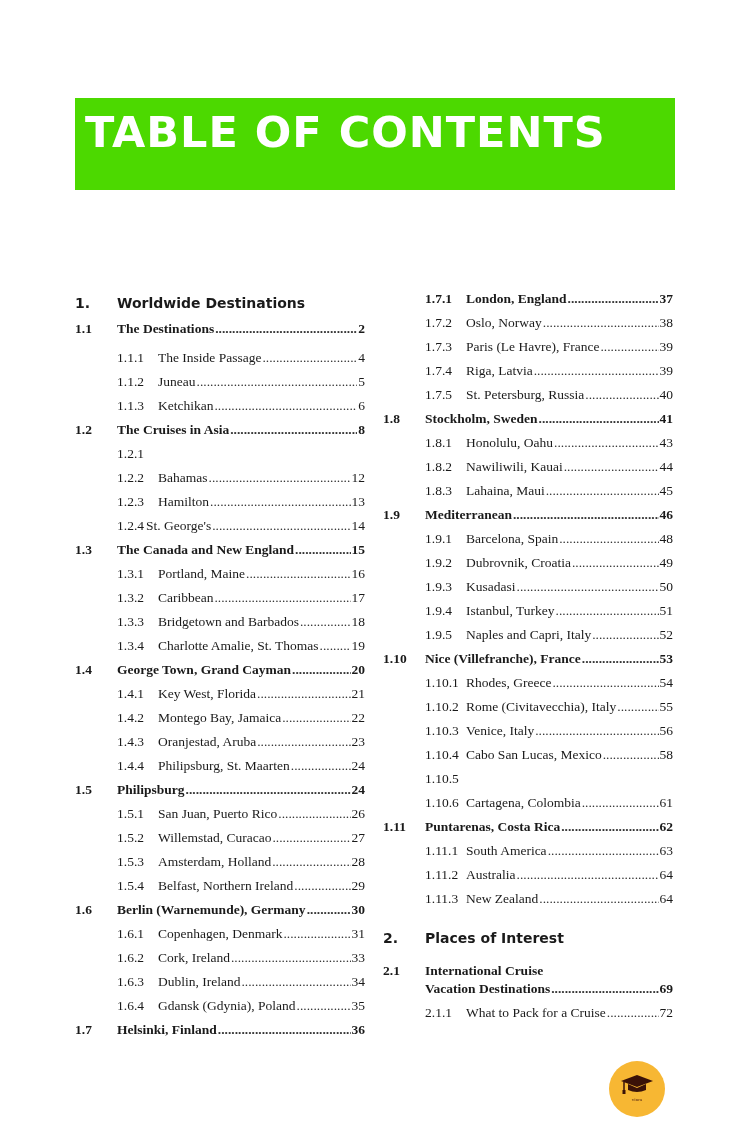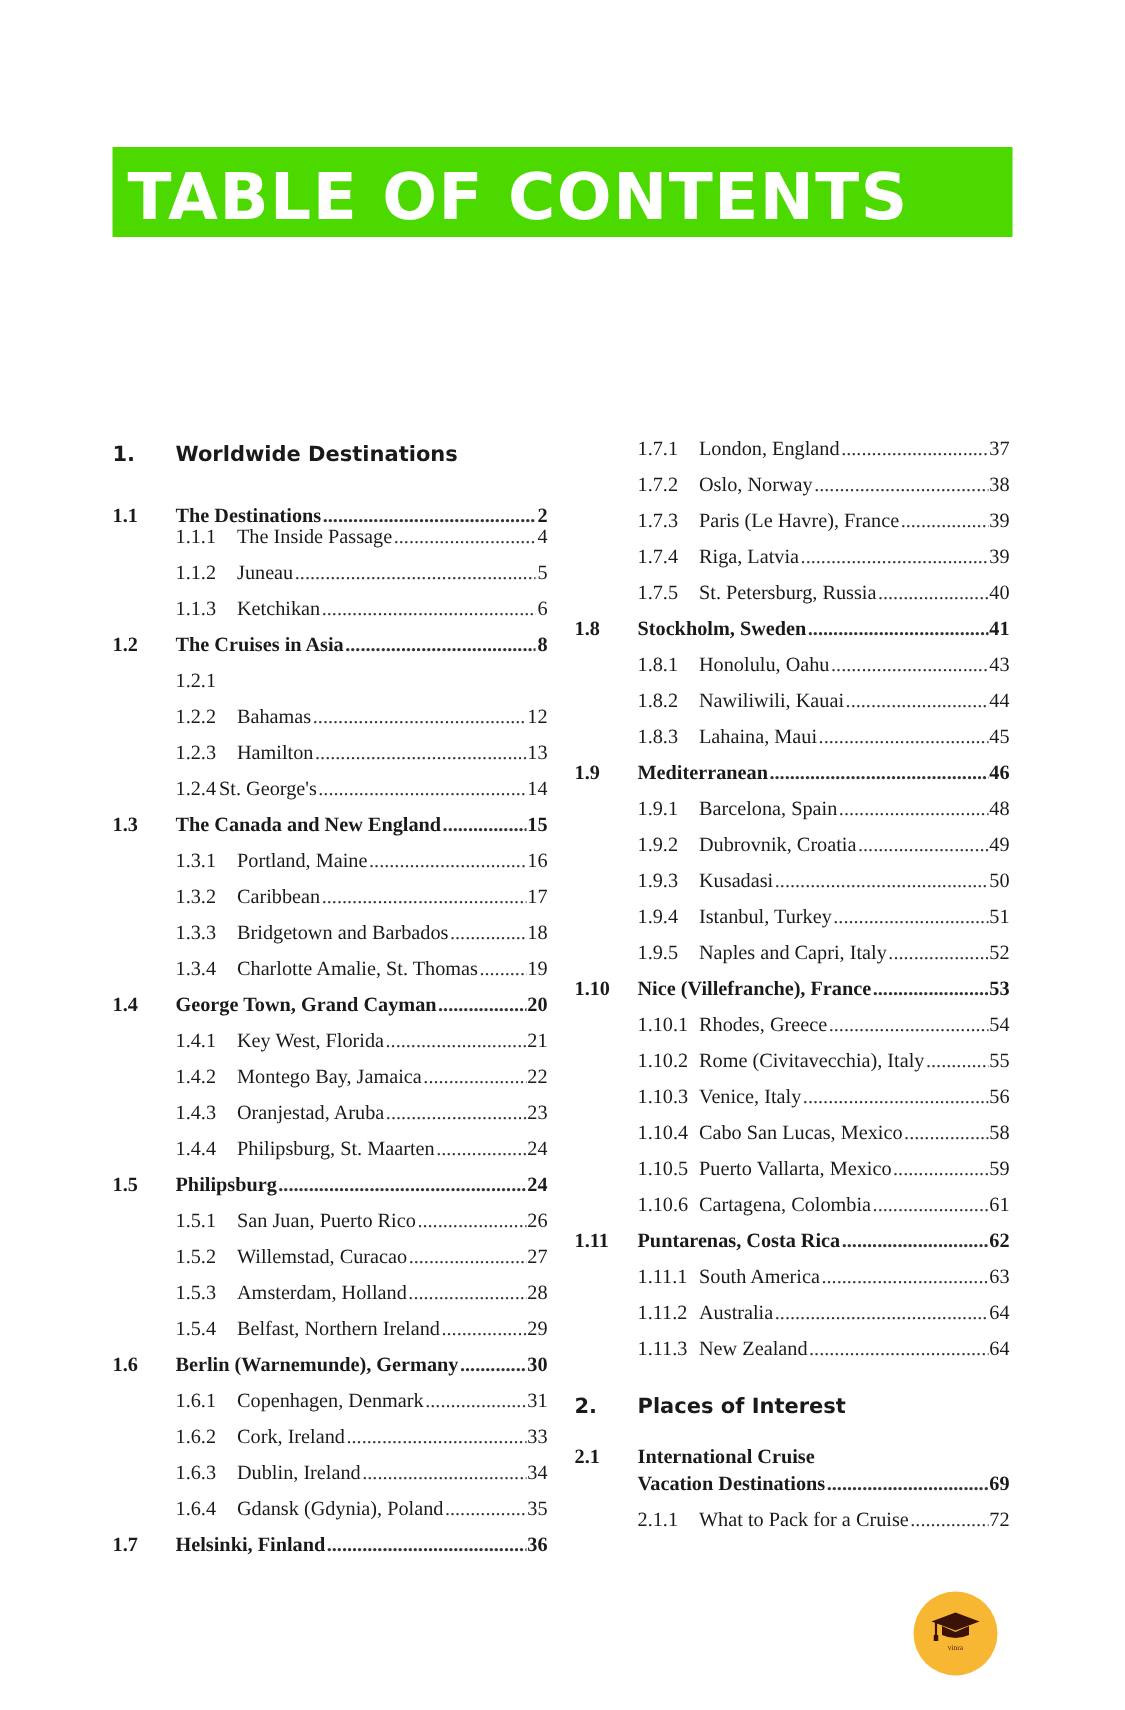--- a/index.html
+++ b/index.html
@@ -1,18 +1,18 @@
 <!DOCTYPE html>
 <html><head>
 <meta charset="utf-8">
 <style>
   html, body { margin: 0; padding: 0; background: #ffffff; }
   body { width: 750px; height: 1140px; position: relative; overflow: hidden;
          font-family: "Liberation Serif", "DejaVu Serif", serif; color: #1a1a1a; }
-  .banner { position: absolute; left: 75px; top: 98px; width: 600px; height: 60px;
+  .banner { position: absolute; left: 75px; top: 98px; width: 600px; height: 92px;
             background: #4cd900; }
   .banner-title { position: absolute; left: 10px; top: 6px; margin: 0;
                   font-family: "DejaVu Sans", "Liberation Sans", sans-serif;
                   font-weight: bold; font-size: 43px; color: #ffffff; letter-spacing: 1px;
                   line-height: 56px; }
   .col { position: absolute; top: 0; }
   .col-left { left: 75px; width: 290px; }
   .col-right { left: 383px; width: 290px; }
   .row { position: absolute; left: 0; right: 0; height: 24px; line-height: 24px;
          font-size: 13.5px; white-space: nowrap; }
@@ -47,21 +47,21 @@
   <h1 class="banner-title">TABLE OF CONTENTS</h1>
 </div>
 
 <div class="col col-left" id="col-left">
     <div class="row chapter" style="top: 291px;">
       <span class="num">1.</span>
       <span class="entry">
         <span class="title">Worldwide Destinations</span>
       </span>
     </div>
-    <div class="row bold" style="top: 332px; text-align: right;">
+    <div class="row bold" style="top: 317px; text-align: right;">
       <span class="num">1.1</span>
       <span class="entry">
         <span class="title">The Destinations</span>
         <span class="leader"></span>
         <span class="page">2</span>
       </span>
     </div>
     <div class="row sub" style="top: 346px;">
       <span class="num">1.1.1</span>
       <span class="entry">
@@ -284,21 +284,21 @@
     <div class="row bold" style="top: 1018px;">
       <span class="num">1.7</span>
       <span class="entry">
         <span class="title">Helsinki, Finland</span>
         <span class="leader"></span>
         <span class="page">36</span>
       </span>
     </div>
   </div>
 <div class="col col-right" id="col-right">
-    <div class="row sub" style="top: 287px;">
+    <div class="row sub" style="top: 287px; font-weight: bold;">
       <span class="num">1.7.1</span>
       <span class="entry">
         <span class="title">London, England</span>
         <span class="leader"></span>
         <span class="page">37</span>
       </span>
     </div>
     <div class="row sub" style="top: 311px;">
       <span class="num">1.7.2</span>
       <span class="entry">
@@ -446,25 +446,20 @@
     <div class="row sub" style="top: 743px;">
       <span class="num">1.10.4</span>
       <span class="entry">
         <span class="title">Cabo San Lucas, Mexico</span>
         <span class="leader"></span>
         <span class="page">58</span>
       </span>
     </div>
     <div class="row sub" style="top: 767px;">
       <span class="num">1.10.5</span>
-      <span class="entry">
-        <span class="title">Puerto Vallarta, Mexico</span>
-        <span class="leader"></span>
-        <span class="page">59</span>
-      </span>
     </div>
     <div class="row sub" style="top: 791px; text-decoration: underline;">
       <span class="num">1.10.6</span>
       <span class="entry">
         <span class="title">Cartagena, Colombia</span>
         <span class="leader"></span>
         <span class="page">61</span>
       </span>
     </div>
     <div class="row bold" style="top: 815px;">

